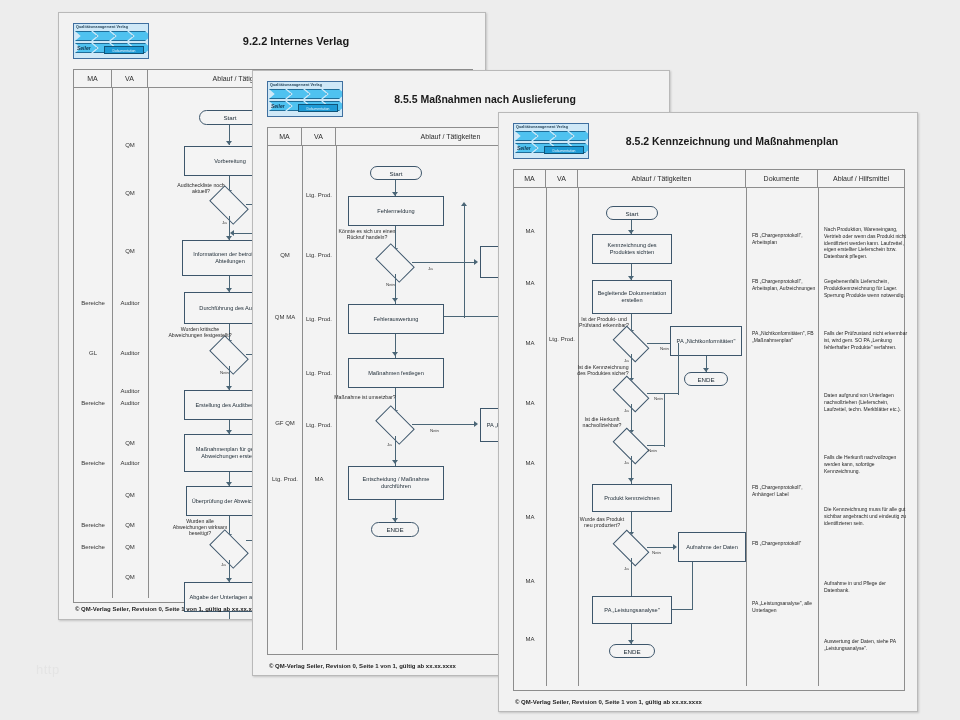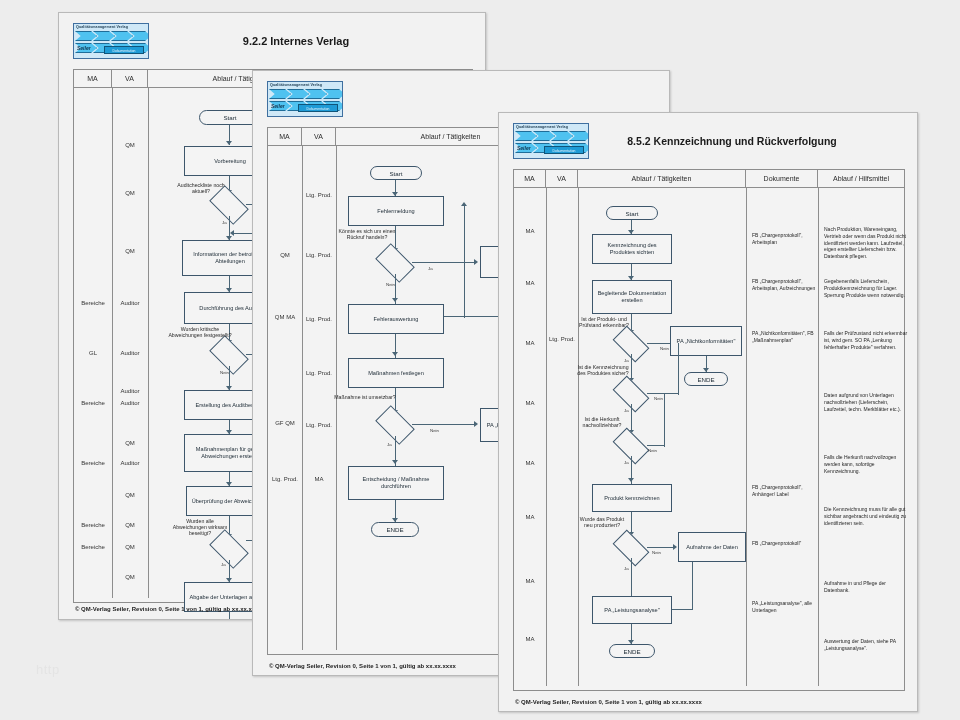--- a/index.html
+++ b/index.html
@@ -272,20 +272,21 @@
             </div>
           <div class="chev-row r2">
               <span class="chev"></span>
               <span class="chev"></span>
               <span class="chev"></span>
               <span class="chev"></span>
             </div>
           <div class="seiler">Seiler</div>
           <div class="tag">Dokumentation</div>
         </div>
+        <div class="doc-title" style="font-size:10.5px">8.5.5 Maßnahmen nach Auslieferung</div>
       </div>
 
       <div class="tbl" style="top:56px; height:528px;">
         <div class="thead">
           <div class="th" style="width:34px">MA</div>
           <div class="th" style="width:34px">VA</div>
           <div class="th" style="width:230px">Ablauf / Tätigkeiten</div>
           <div class="th" style="width:50px">Dokumente</div>
           <div class="th" style="flex:1">Ablauf / Hilfsmittel</div>
         </div>
@@ -374,21 +375,21 @@
             </div>
           <div class="chev-row r2">
               <span class="chev"></span>
               <span class="chev"></span>
               <span class="chev"></span>
               <span class="chev"></span>
             </div>
           <div class="seiler">Seiler</div>
           <div class="tag">Dokumentation</div>
         </div>
-        <div class="doc-title" style="font-size:10.5px">8.5.2 Kennzeichnung und Rückverfolgung</div>
+        <div class="doc-title" style="font-size:10.5px">8.5.2 Kennzeichnung und Maßnahmenplan</div>
       </div>
 
       <div class="tbl" style="top:56px; height:522px;">
         <div class="thead">
           <div class="th" style="width:32px">MA</div>
           <div class="th" style="width:32px">VA</div>
           <div class="th" style="width:168px">Ablauf / Tätigkeiten</div>
           <div class="th" style="width:72px">Dokumente</div>
           <div class="th" style="flex:1">Ablauf / Hilfsmittel</div>
         </div>

